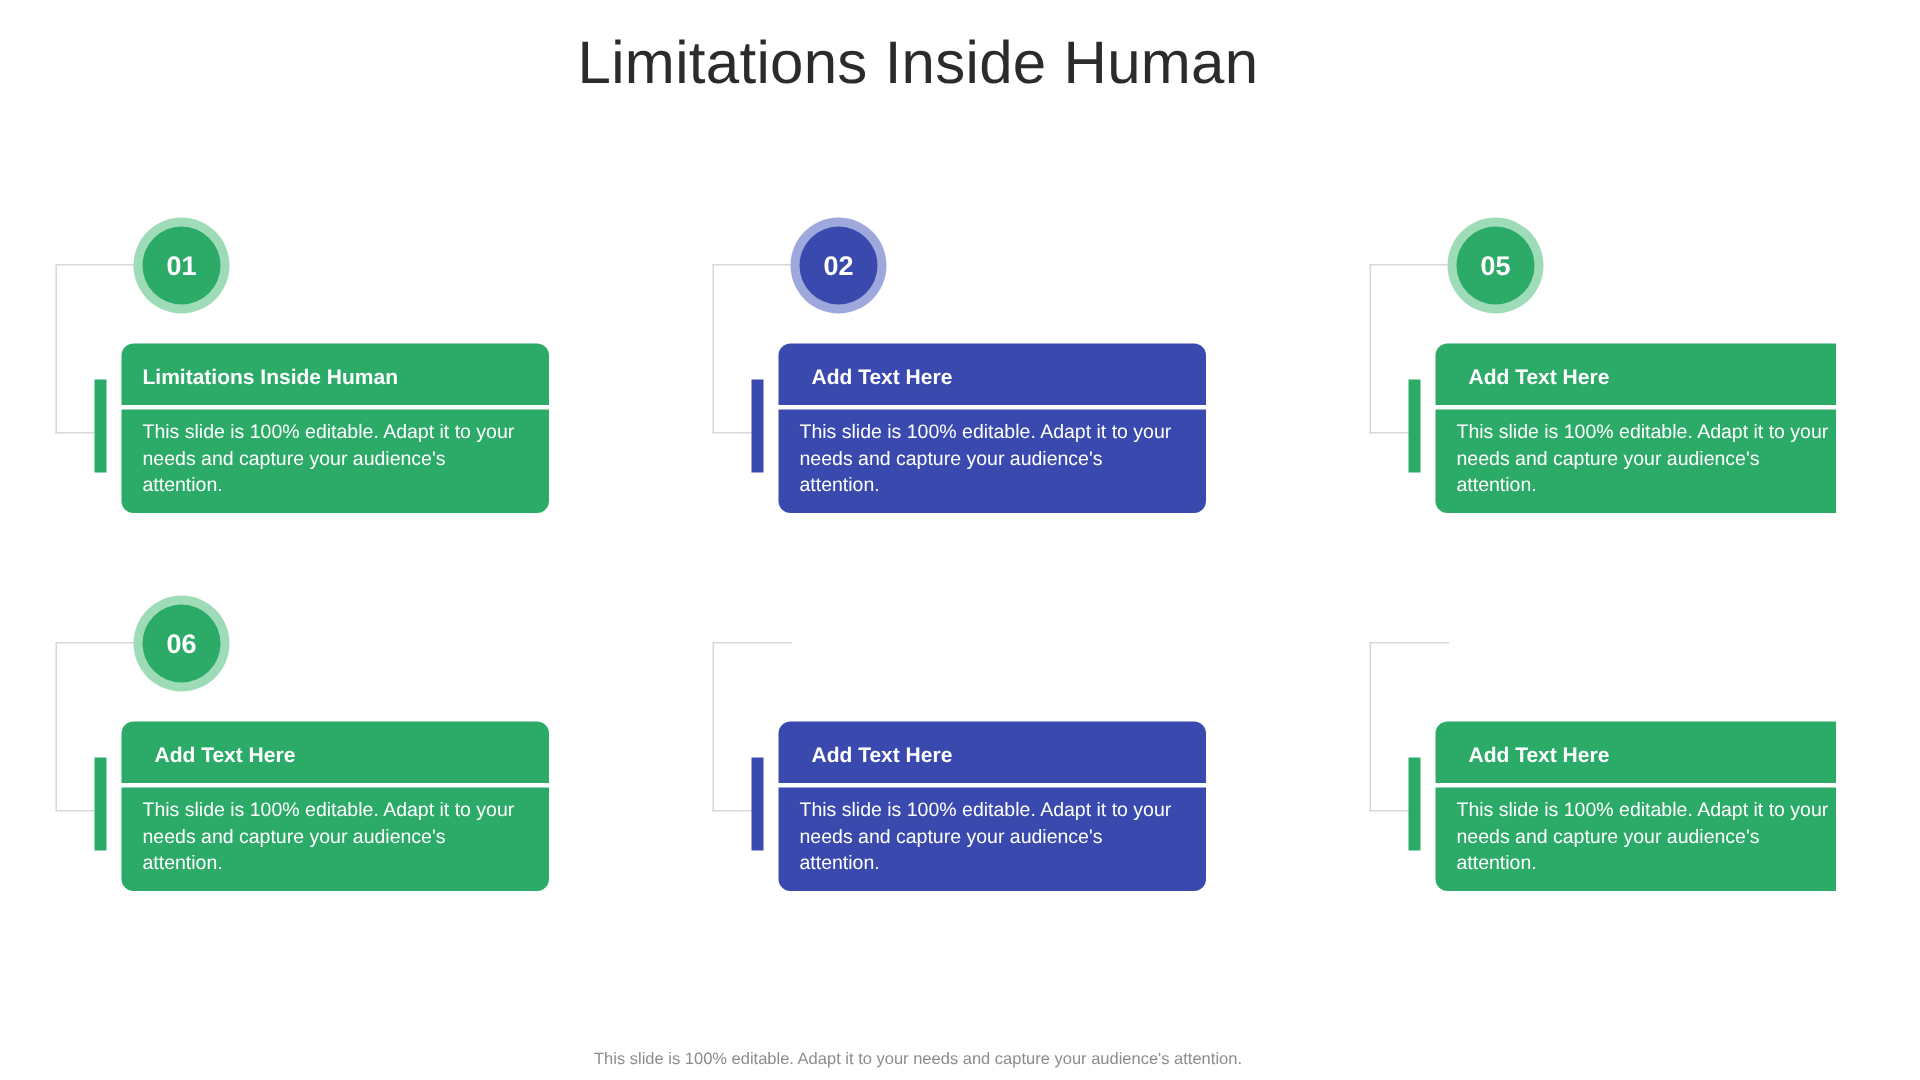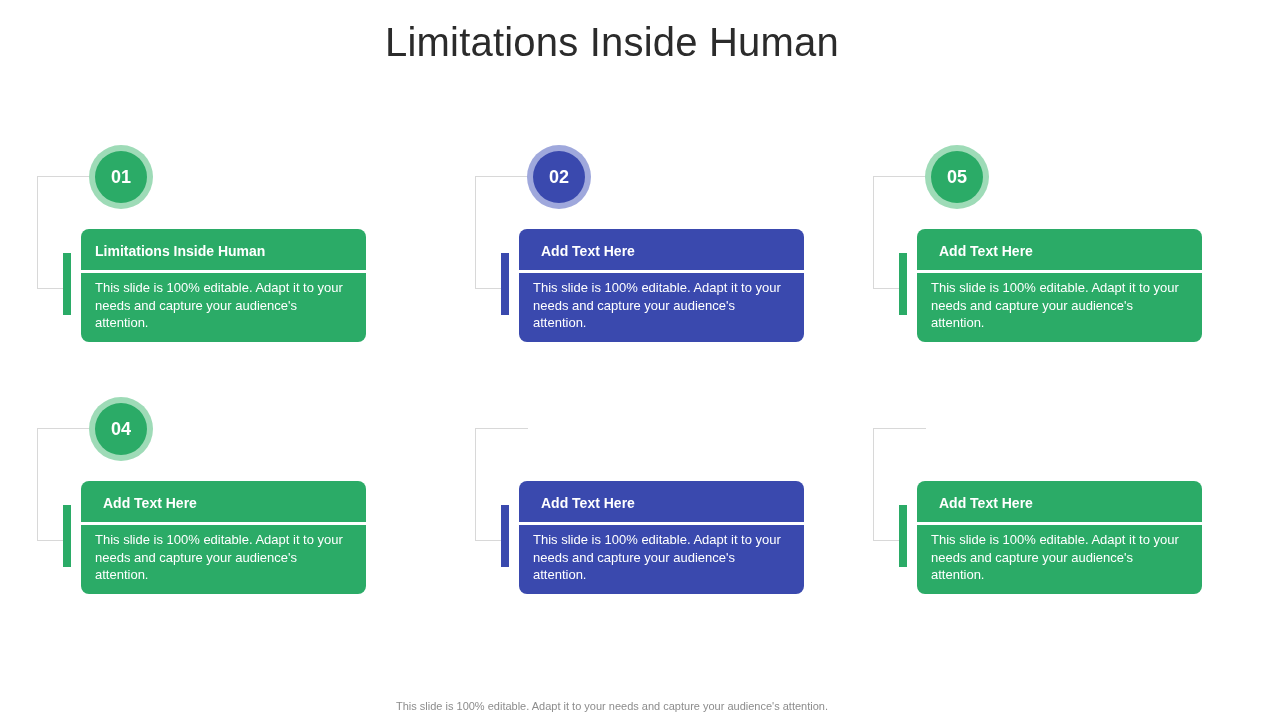--- a/index.html
+++ b/index.html
@@ -23,21 +23,21 @@
     font-size: 40px;
     font-weight: 400;
     color: var(--title-color, #2b2b2b);
     letter-spacing: 0.2px;
   }
 
   
   .cell { position: absolute; width: 329px; height: 197px; }
   .c0 { left: 37px; }
   .c1 { left: 475px; }
-  .c2 { left: 873px; }
+  .c2 { left: 913px; }
   .r0 { top: 145px; }
   .r1 { top: 397px; }
 
   .bracket {
     position: absolute;
     left: 0; top: 31px;
     width: 52px; height: 112px;
     border-left: 1px solid var(--conn);
     border-top: 1px solid var(--conn);
   }
@@ -133,21 +133,21 @@
       <div class="card-divider"></div>
       <div class="card-body">This slide is 100% editable. Adapt it to your needs and capture your audience's attention.</div>
     </div>
   </div>
 
   <div class="cell c0 r1" style="--main: #2bab67; --light: #9edbb7;">
     <div class="bracket"></div>
     <div class="bracket-foot"></div>
     <div class="ring">
       <div class="badge">
-        <span>04</span>
+        <span>06</span>
       </div>
     </div>
     <div class="accent"></div>
     <div class="card">
       <div class="card-title">Add Text Here</div>
       <div class="card-divider"></div>
       <div class="card-body">This slide is 100% editable. Adapt it to your needs and capture your audience's attention.</div>
     </div>
   </div>
 

